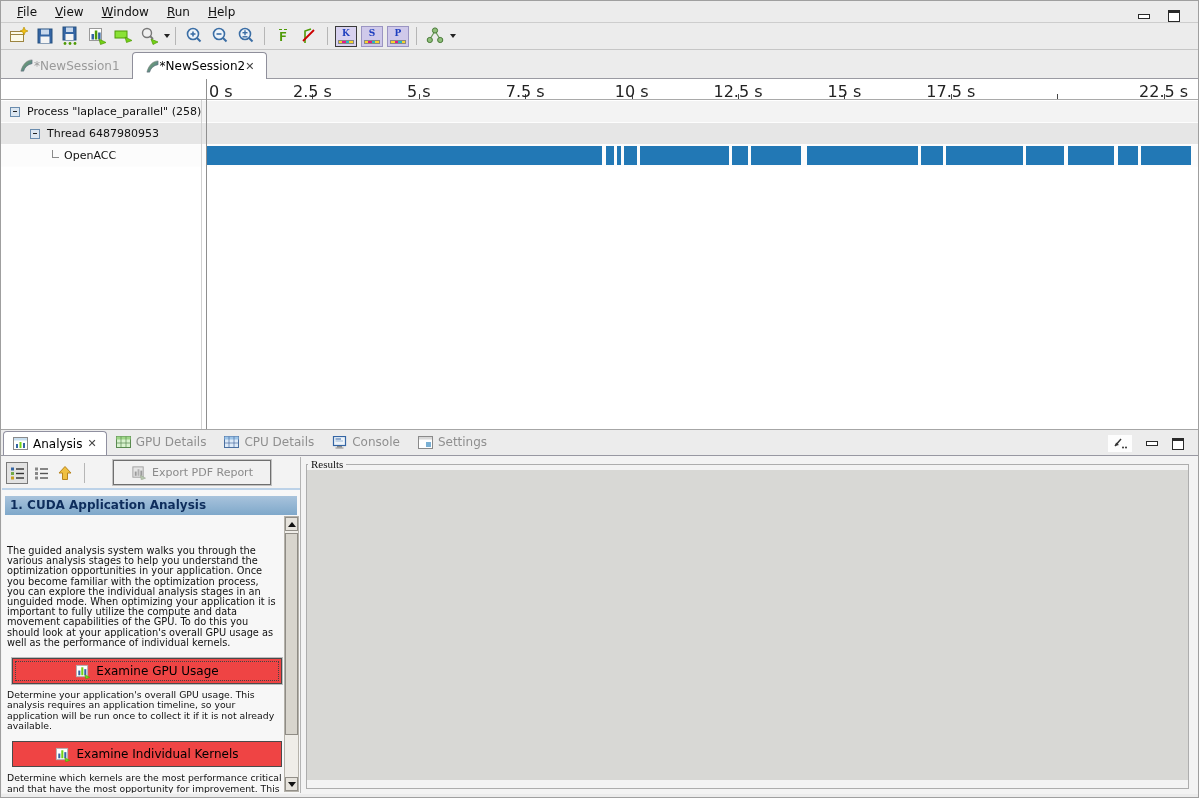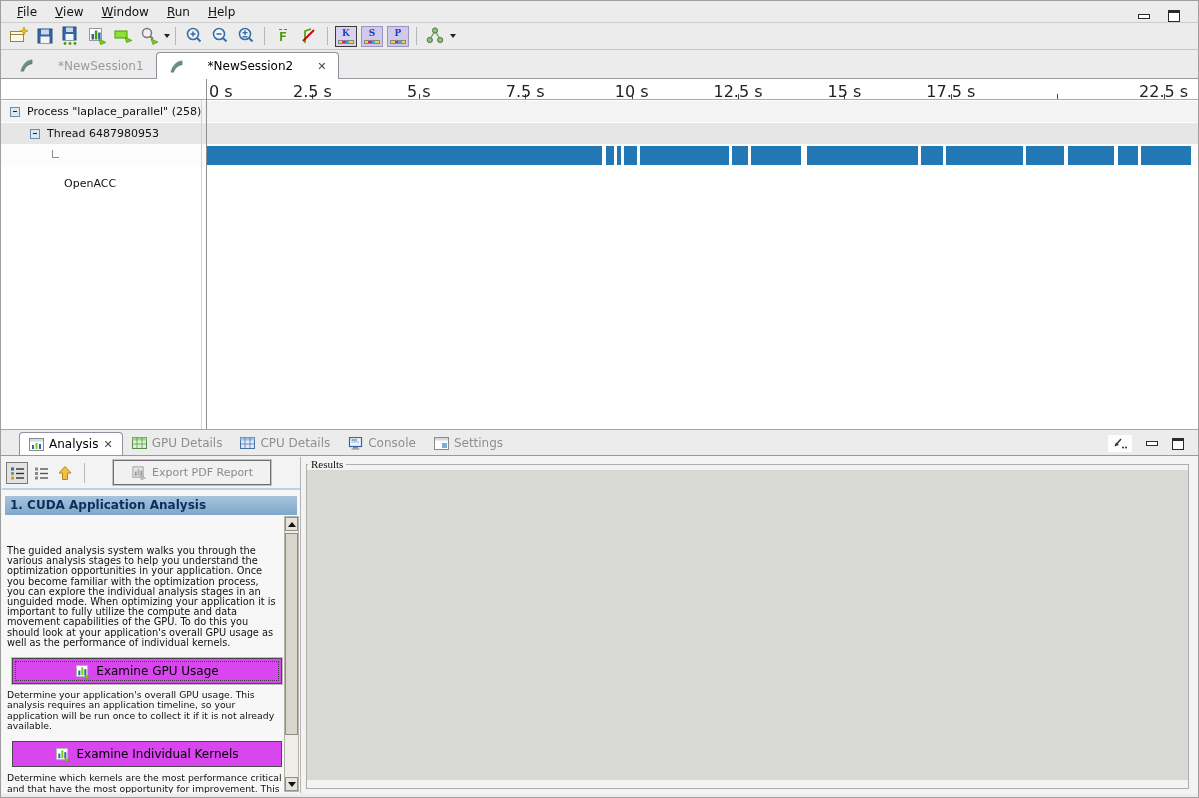--- a/index.html
+++ b/index.html
@@ -18,21 +18,21 @@
   .tsep { width:1px; height:18px; background:#b6b6b6; margin:0 5px; }
   .caret { width:0; height:0; border-left:3px solid transparent; border-right:3px solid transparent; border-top:4px solid #222; margin-left:2px; }
   .kspbtn { width:22px; height:21px; border:1px solid #9a94c2; background:#cfc9ea; display:flex; flex-direction:column; align-items:center; justify-content:center; margin:0 2px; }
   .kspbtn.pressed { border:1px solid #3a3a3a; background:#d8d2f0; }
   .ksp-letter { font-size:9px; font-weight:bold; color:#1f3fbf; line-height:9px; font-family:"DejaVu Serif","Liberation Serif",serif; }
   .ksp-strip { width:16px; height:4px; margin-top:2px; background:linear-gradient(90deg,#f6d32d 0 25%,#e01b8a 25% 50%,#29b6c5 50% 75%,#f6d32d 75%); border:1px solid #888; }
   .marker-f { font-size:13px; font-weight:bold; color:#4e9a06; font-family:"DejaVu Sans Mono","Liberation Mono",monospace; border-top:1px dashed #4e9a06; line-height:13px; }
 
   
   #tabstrip { position:absolute; left:0; top:49px; right:0; height:29px; border-bottom:1px solid #9a9aa2; display:flex; align-items:flex-end; padding-left:6px; }
-  .stab { height:25px; display:flex; align-items:center; gap:24px; padding:0 12px; font-size:12px; color:#9a9a9a; }
+  .stab { height:25px; display:flex; align-items:center; gap:0; padding:0 12px; font-size:12px; color:#9a9a9a; }
   .stab.active { background:#fff; border:1px solid #8f8f9b; border-bottom:none; border-radius:4px 4px 0 0; color:#000; height:27px; margin-bottom:-1px; }
   .closex { font-size:11px; color:#444; line-height:11px; }
   .win-controls { position:absolute; top:9px; display:flex; gap:18px; align-items:center; }
   #top-win-controls { right:18px; }
   .min-icon { width:12px; height:5px; border:1px solid #2a2a2a; background:#fff; }
   .max-icon { width:12px; height:12px; border:1px solid #2a2a2a; border-top-width:3px; background:#fff; }
 
   
   #timeline-region { position:absolute; left:0; top:78px; right:0; height:351px; background:#fff; border-bottom:1px solid #a6a6a6; }
   #ruler { position:absolute; left:0; top:0; right:0; height:21px; border-bottom:1px solid #a9a9a9; background:#fff; }
@@ -45,38 +45,38 @@
   .seg { position:absolute; top:1px; height:19px; }
   #vline-200 { position:absolute; left:200px; top:21px; bottom:0; width:1px; background:#d2d2d2; }
   #vline-205 { position:absolute; left:205px; top:0; bottom:0; width:1px; background:#8f8f8f; }
   .tree-label { position:absolute; font-size:11px; color:#101010; top:4px; white-space:nowrap; }
   .collapse-box { position:absolute; top:6px; width:10px; height:10px; background:#dce6f0; border:1px solid #6a8cae; }
   .collapse-box::after { content:""; position:absolute; left:2px; top:3px; width:4px; height:1px; background:#222; }
   .branch { position:absolute; top:4px; width:7px; height:8px; border-left:1px solid #8a8a8a; border-bottom:1px solid #8a8a8a; }
 
   
   #bottom-panel { position:absolute; left:0; top:430px; right:0; bottom:0; background:#ececec; }
-  #btabbar { position:absolute; left:0; top:0; right:16px; height:24px; display:flex; align-items:center; padding-left:18px; }
+  #btabbar { position:absolute; left:0; top:0; right:16px; height:24px; display:flex; align-items:flex-start; padding-left:2px; }
   .btab { height:22px; display:flex; align-items:center; gap:5px; padding:0 9px; font-size:12px; color:#8f8f8f; }
   .btab.active { background:#fff; border:1px solid #9090a0; border-bottom:none; border-radius:4px 4px 0 0; color:#000; height:24px; margin-bottom:-1px; }
   #bottom-win-controls { right:14px; top:4px; gap:14px; }
   .viewmenu-box { width:24px; height:17px; background:#fdfdfd; display:flex; align-items:center; justify-content:center; }
   #bcontent { position:absolute; left:0; top:24px; right:0; bottom:3px; border-top:1px solid #9898a2; background:#f3f3f3; }
 
   
   #analysis-pane { position:absolute; left:1px; top:1px; width:299px; bottom:1px; border-right:1px solid #b4b4b4; background:#f7f7f7; overflow:hidden; }
   #apane-toolbar { height:33px; border-bottom:2px solid #bcd2e8; display:flex; align-items:center; padding-left:4px; background:#f3f3f3; }
   .abtn { width:22px; height:22px; display:flex; align-items:center; justify-content:center; margin-right:2px; }
   .abtn.pressed { border:1px solid #7a7a7a; background:#e2e2e2; }
   .asep { width:1px; height:20px; background:#b6b6b6; margin:0 6px; }
   #export-btn { margin-left:22px; width:158px; height:25px; border:1px solid #6f6f6f; outline:1px solid #c2c2c2; background:#f1f1f1; color:#8b8b8b; font-size:11px; display:flex; align-items:center; justify-content:center; gap:6px; }
   #guide-header { margin:6px 3px 0 3px; height:19px; line-height:19px; padding-left:5px; font-size:12px; font-weight:bold; color:#0e2d5c; background:linear-gradient(#a8c3dc,#7fa8ca); }
   #guide-body { position:absolute; left:0; top:85px; right:17px; bottom:0; padding:4px 2px 0 5px; overflow:hidden; }
   #guide-intro { font-size:9.8px; line-height:10.2px; color:#111; width:272px; }
-  .action-btn { margin:10px 6px 0 5px; width:270px; height:26px; border:1px solid #4a4a4a; background:#d946ef; display:flex; align-items:center; justify-content:center; gap:6px; font-size:12px; color:#000; }
+  .action-btn { margin:10px 6px 0 5px; width:270px; height:26px; border:1px solid #4a4a4a; background:#ef4444; display:flex; align-items:center; justify-content:center; gap:6px; font-size:12px; color:#000; }
   .action-btn.focused { outline:1px dotted #444; outline-offset:-4px; box-shadow:0 0 0 1px #bdbdbd; }
   .action-desc { margin-top:6px; font-size:9.3px; line-height:10.3px; color:#111; width:276px; }
 
   
   #apane-scrollbar { position:absolute; right:1px; top:59px; bottom:1px; width:15px; background:#efede8; border:1px solid #b5b2aa; }
   .sb-btn { position:absolute; left:0; width:13px; height:14px; background:#e6e3dc; border:1px solid #928f88; display:flex; align-items:center; justify-content:center; }
   #sb-up { top:0; } #sb-down { bottom:0; }
   .tri-up { width:0; height:0; border-left:4px solid transparent; border-right:4px solid transparent; border-bottom:5px solid #111; }
   .tri-down { width:0; height:0; border-left:4px solid transparent; border-right:4px solid transparent; border-top:5px solid #111; }
   #sb-thumb { position:absolute; left:0; top:16px; width:13px; height:202px; background:#d8d5cd; border:1px solid #8f8c85; }
@@ -280,21 +280,21 @@
     <div id="vline-200"></div>
     <div id="vline-205"></div>
 
     <div class="collapse-box" style="left:9px; top:28px;"></div>
     <div class="tree-label" style="left:26px; top:26px;">Process "laplace_parallel" (258)</div>
 
     <div class="collapse-box" style="left:29px; top:50px;"></div>
     <div class="tree-label" style="left:46px; top:48px;">Thread 6487980953</div>
 
     <div class="branch" style="left:51px; top:71px;"></div>
-    <div class="tree-label" style="left:63px; top:70px;margin-top:28px;">OpenACC</div>
+    <div class="tree-label" style="left:63px; top:70px;">OpenACC</div>
   </div>
 
   <div id="bottom-panel">
     <div id="btabbar">
       <div class="btab active">
         <svg width="15" height="13" viewBox="0 0 15 13">
           <rect x="0.5" y="0.5" width="14" height="12" fill="#fff" stroke="#8a8a8a"></rect>
           <rect x="1" y="1" width="13" height="2.5" fill="#c8dff0"></rect>
           <rect x="3" y="7" width="2" height="4" fill="#3465a4"></rect>
           <rect x="6.5" y="5" width="2" height="6" fill="#73d216"></rect>

